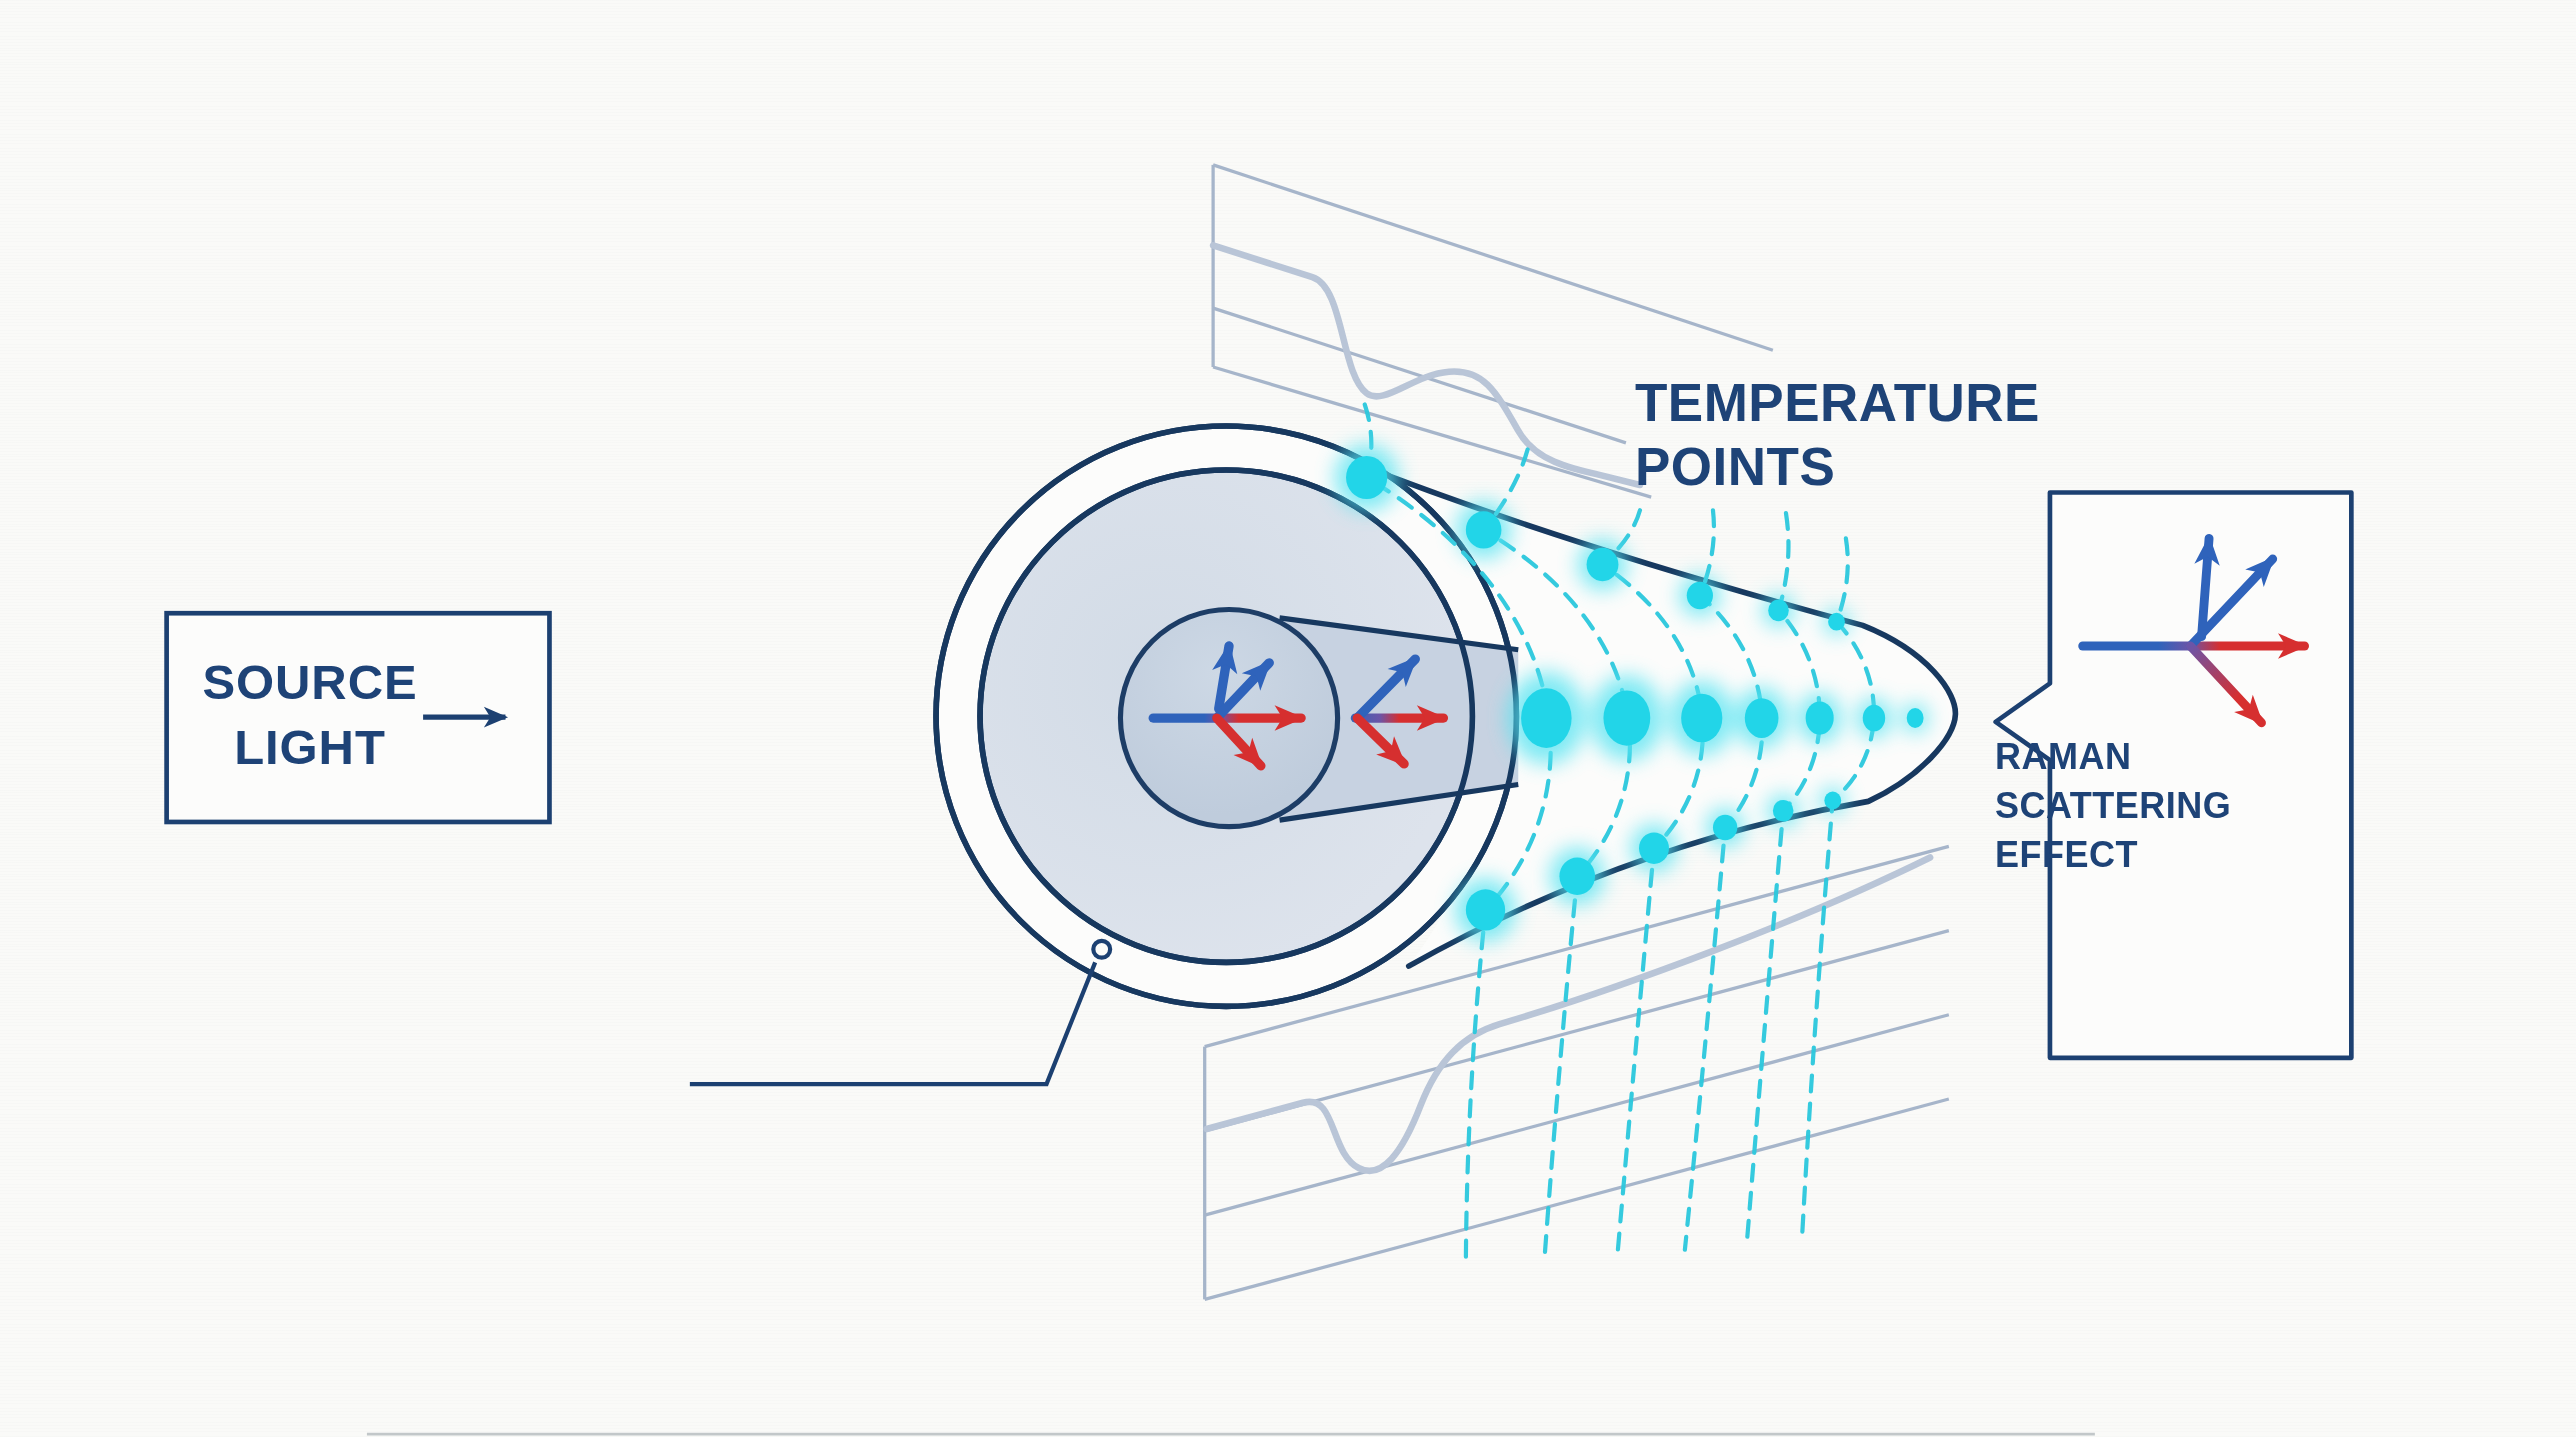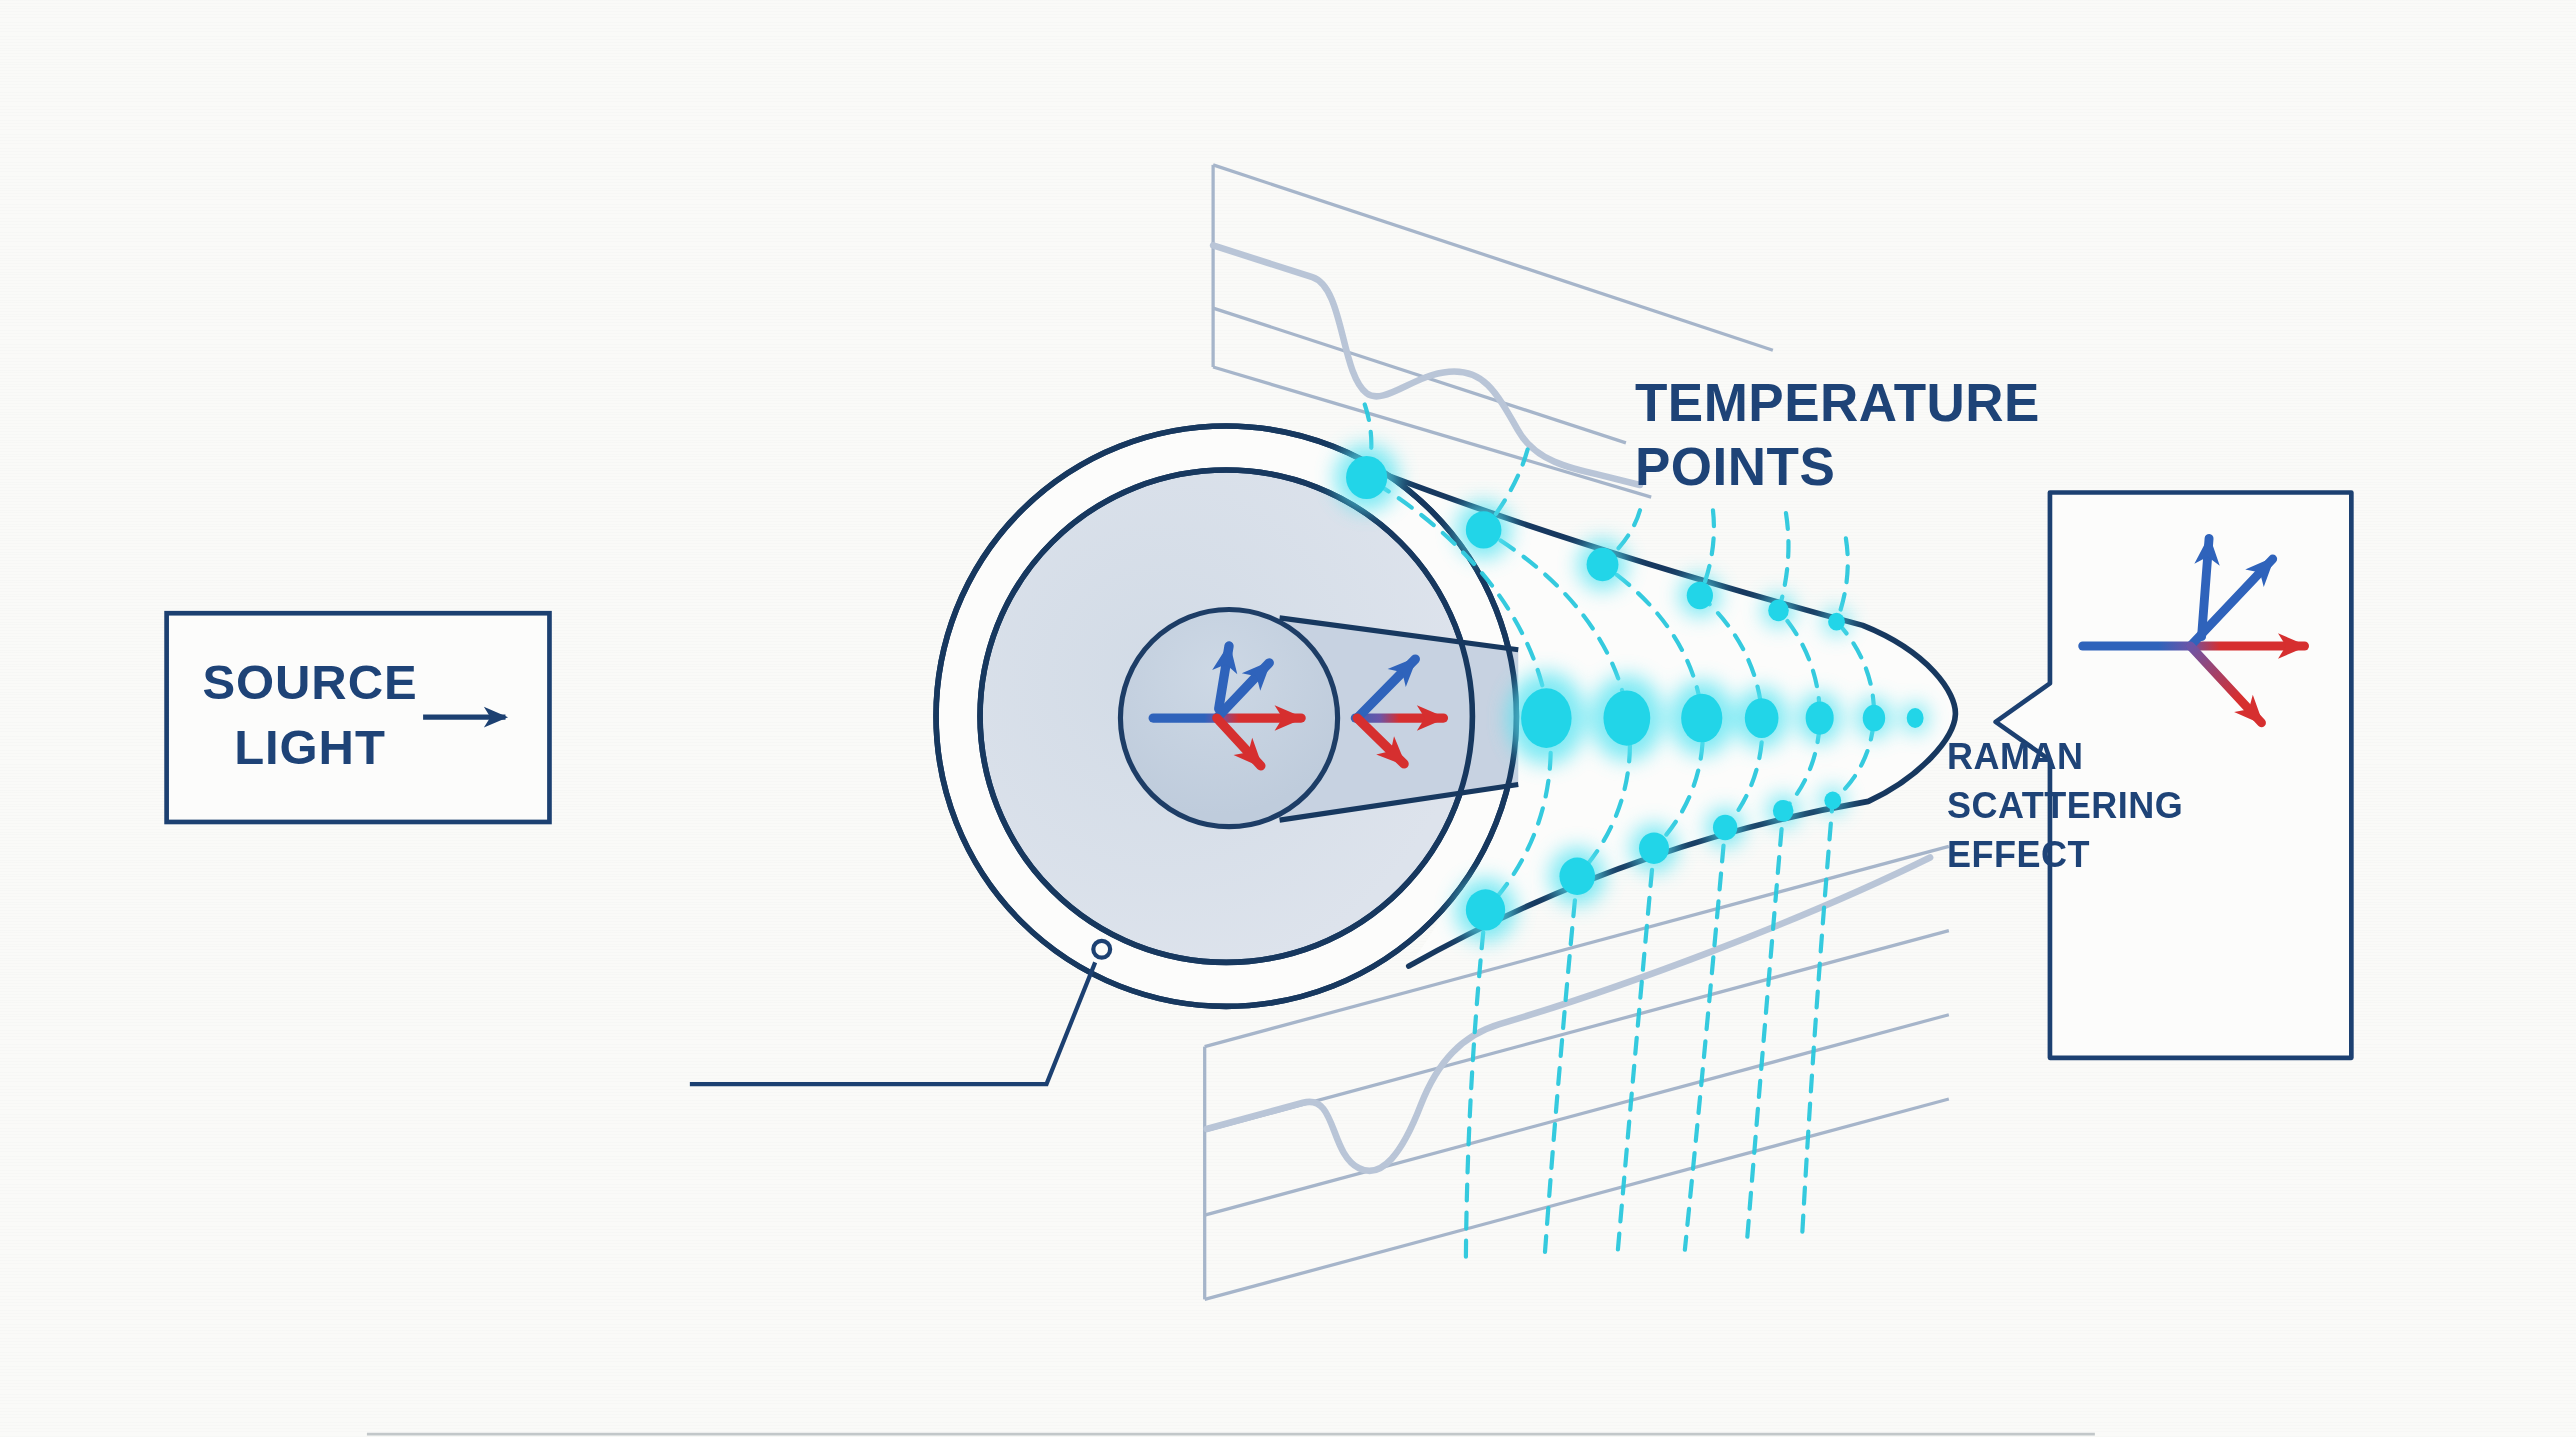--- a/index.html
+++ b/index.html
@@ -12,21 +12,21 @@
   }
   #stage svg{position:absolute;left:0;top:0;}
   .lbl{
     position:absolute;color:#1e4377;font-weight:700;
     font-family:"Liberation Sans", sans-serif;
     white-space:nowrap;-webkit-font-smoothing:antialiased;
   }
   #light-label{left:176px;top:650px;width:268px;text-align:center;font-size:49px;line-height:65px;letter-spacing:0.9px;}
   #temp-label{left:1635px;top:371px;font-size:53px;line-height:64px;letter-spacing:0.5px;}
   #fiber-label{left:691px;top:1107px;font-size:56px;letter-spacing:0.9px;}
-  #raman-label{left:1947px;top:732px;font-size:36px;line-height:49px;letter-spacing:0.5px;}
+  #raman-label{left:1995px;top:732px;font-size:36px;line-height:49px;letter-spacing:0.5px;}
 </style>
 </head>
 <body>
 
 <div id="stage">
 
 <svg width="2576" height="1438" viewBox="0 0 2752 1536">
   <defs>
     <radialGradient id="cladGrad" gradientUnits="userSpaceOnUse" cx="1240" cy="720" r="330">
       <stop offset="0" stop-color="#d2dbe6"></stop>

